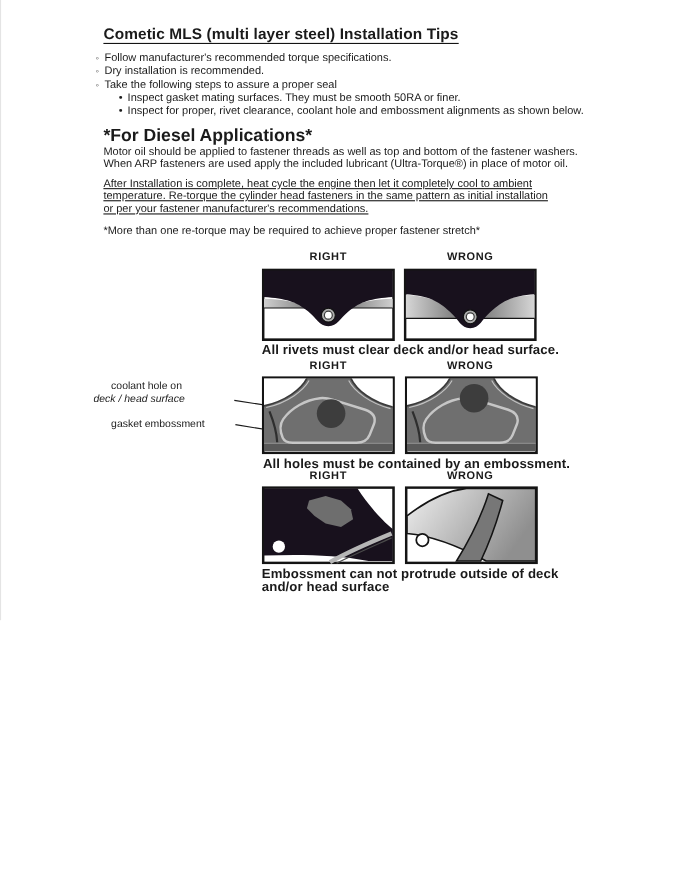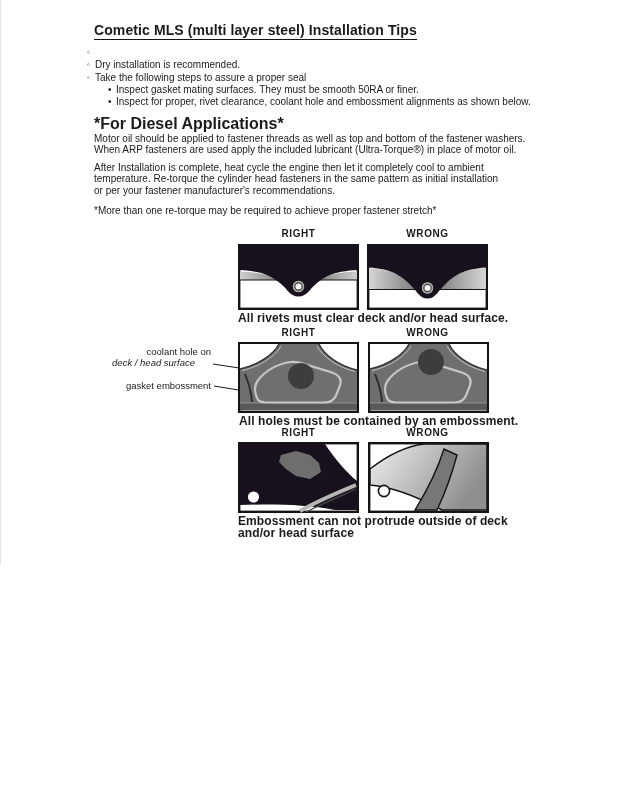--- a/index.html
+++ b/index.html
@@ -10,38 +10,39 @@
   .title{font-size:14px;font-weight:bold;border-bottom:1.6px solid #141414;padding-bottom:1px;letter-spacing:.1px;}
   .bullets{font-size:10px;line-height:12.3px;}
   .b-row{display:flex;white-space:nowrap;}
   .b-marker{width:8px;font-size:8px;line-height:12.3px;}
   .sb-row{display:flex;white-space:nowrap;margin-left:21px;}
   .sb-marker{width:8px;font-size:10px;line-height:12.3px;}
   .h2{font-size:16px;font-weight:bold;}
   .body-par{font-size:10px;line-height:11.4px;}
   .rw-label{width:121px;text-align:center;font-size:10px;font-weight:bold;letter-spacing:.6px;}
   .caption{font-size:12px;font-weight:bold;letter-spacing:.1px;}
-  .ptr-label{font-size:9.5px;text-align:right;width:110px;}
+  .ptr-label{font-size:9.5px;width:110px;}
   .fineprint{width:414px;font-size:5.7px;line-height:6.6px;color:#222222;}
   .fineprint .fp-h{font-size:6.3px;font-weight:bold;margin-bottom:5.5px;}
   .fineprint p{margin:0 0 5.5px 0;}
   .fineprint .tight{margin:0;}
   .footer-code{width:120px;text-align:center;font-size:11.5px;letter-spacing:.3px;}
   svg{display:block;}
 </style>
 </head>
 <body>
 
 <div class="page">
 
   <div class="abs title" style="left:93px;top:22px;">Cometic MLS (multi layer steel) Installation Tips</div>
 
   <div class="abs bullets" style="left:86px;top:47px;">
     <div class="b-row">
       <span class="b-marker">◦</span>
+      <span>Follow manufacturer's recommended torque specifications.</span>
     </div>
     <div class="b-row">
       <span class="b-marker">◦</span>
       <span>Dry installation is recommended.</span>
     </div>
     <div class="b-row">
       <span class="b-marker">◦</span>
       <span>Take the following steps to assure a proper seal</span>
     </div>
     <div class="sb-row">
@@ -52,21 +53,21 @@
       <span class="sb-marker">•</span>
       <span>Inspect for proper, rivet clearance, coolant hole and embossment alignments as shown below.</span>
     </div>
   </div>
 
   <div class="abs h2" style="left:93px;top:115px;">*For Diesel Applications*</div>
   <div class="abs body-par" style="left:93px;top:133px;">
     <div class="nowrap">Motor oil should be applied to fastener threads as well as top and bottom of the fastener washers.</div>
     <div class="nowrap">When ARP fasteners are used apply the included lubricant (Ultra-Torque®) in place of motor oil.</div>
   </div>
-  <div class="abs body-par" style="left:93px;top:162px;">
+  <div class="abs body-par" style="left:93px;top:162px;text-decoration:underline;">
     <div class="nowrap">After Installation is complete, heat cycle the engine then let it completely cool to ambient</div>
     <div class="nowrap">temperature. Re-torque the cylinder head fasteners in the same pattern as initial installation</div>
     <div class="nowrap">or per your fastener manufacturer's recommendations.</div>
   </div>
   <div class="abs body-par nowrap" style="left:93px;top:205px;">*More than one re-torque may be required to achieve proper fastener stretch*</div>
 
   <div class="abs rw-label" style="left:237px;top:228px;">RIGHT</div>
   <div class="abs rw-label" style="left:366px;top:228px;">WRONG</div>
 
   <svg class="abs" style="left:237px;top:244px;" width="121" height="66" viewBox="0 0 121 66">

